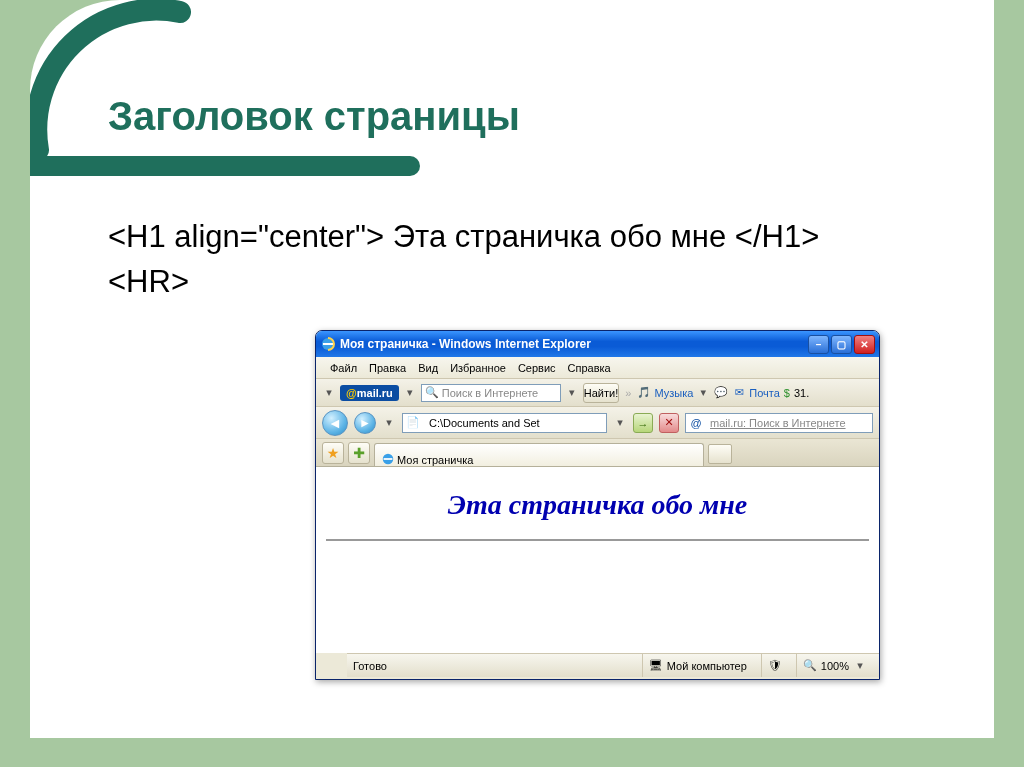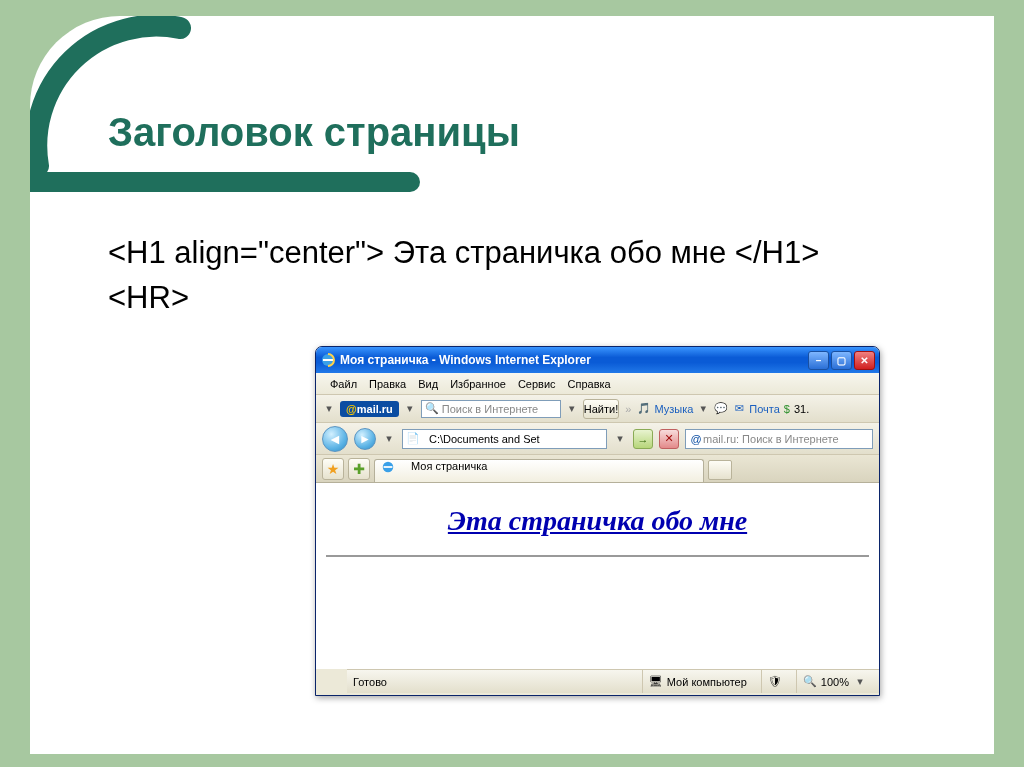--- a/index.html
+++ b/index.html
@@ -7,21 +7,21 @@
     width: 1024px;
     height: 767px;
     background: #a7c8a0;
     font-family: Arial, sans-serif;
     position: relative;
     overflow: hidden;
   }
   .slide {
     position: absolute;
     left: 30px;
-    top: 16px;
+    top: 0;
     width: 964px;
     height: 738px;
     background: #ffffff;
     border-radius: 90px 0 0 0;
   }
   .corner-arc {
     position: absolute;
     left: 0;
     top: 0;
     width: 170px;
@@ -146,35 +146,34 @@
     padding: 0 6px;
     border-bottom: 1px solid #b5b09a;
   }
   .fav-star {
     width: 22px; height: 22px; background: linear-gradient(#fefdf6,#e6e2ce); border:1px solid #b9b39a; border-radius:3px;
     display:flex; align-items:center; justify-content:center; color:#f0a020; font-size:14px; margin-bottom:2px;
   }
   .tab {
     height: 23px; min-width: 330px; background: linear-gradient(#fff,#f2efe0);
     border: 1px solid #b5b09a; border-bottom: none; border-radius: 3px 3px 0 0;
-    display: flex; align-items: flex-start; padding: 0 6px; gap: 16px;
+    display: flex; align-items: flex-end; padding: 0 6px; gap: 2px;
   }
   .tab-blank { width: 24px; height: 20px; background: linear-gradient(#fefdf6,#e6e2ce); border:1px solid #b9b39a; border-radius:2px; margin-bottom:2px;}
   .content {
     background: #fff; height: 186px; overflow: hidden;
     padding: 22px 10px 10px 10px;
   }
   .page-h1 {
     text-align: center;
     font-family: 'Times New Roman', serif;
     font-style: italic;
     font-weight: bold;
     color: #0000b0;
     font-size: 28px;
-    text-decoration: underline;
   }
   .page-hr { border: none; border-top: 2px solid #999; margin-top: 18px; }
   .statusbar {
     height: 24px;
     background: linear-gradient(to bottom, #f7f6ee, #e3dfcc);
     border-top: 1px solid #cec7b0;
     display: flex; align-items: center; padding: 0 6px; gap: 8px; margin-left: 31px;
   }
   .status-left { flex: 0 0 200px; }
   .status-spacer { flex: 1; }
@@ -264,21 +263,21 @@
       </div>
       <span class="tb-drop">▾</span>
       <div class="addr-btn">
         <span style="color:#2a5f00;">→</span>
       </div>
       <div class="addr-btn" style="background:linear-gradient(#f8dcdc,#e38a8a); border-color:#c06060;">
         <span style="color:#a01010;">✕</span>
       </div>
       <div class="mailru-search">
         <span class="small-ico" style="color:#0b4da2;">@</span>
-        <span style="margin-left:0;">mail.ru: Поиск в Интернете</span>
+        <span style="margin-left:7px;text-decoration:underline;">mail.ru: Поиск в Интернете</span>
       </div>
     </div>
 
     <div class="tabbar">
       <div class="fav-star">★</div>
       <div class="fav-star" style="color:#5aa02a;">✚</div>
       <div class="tab">
         <span class="small-ico">
           <svg width="14" height="14" viewBox="0 0 16 16">
               <circle cx="8" cy="8" r="6" fill="#3aa0e8"></circle>

